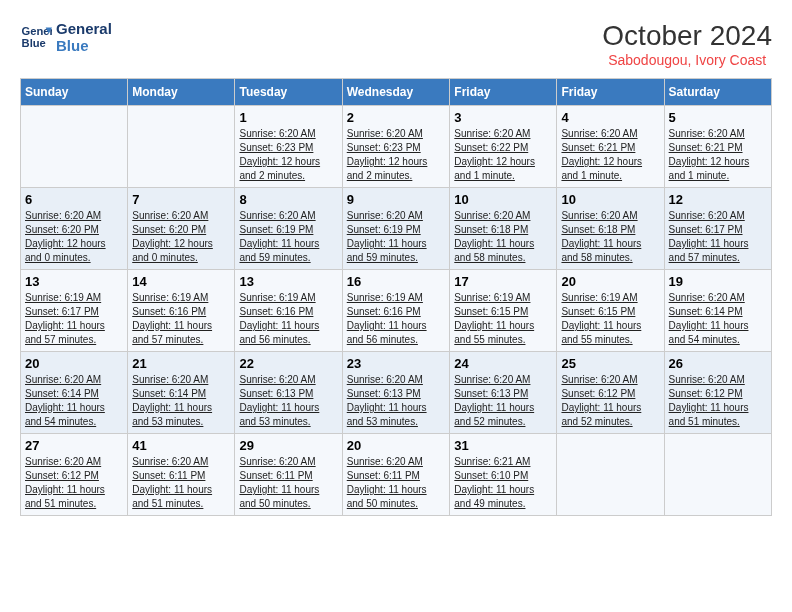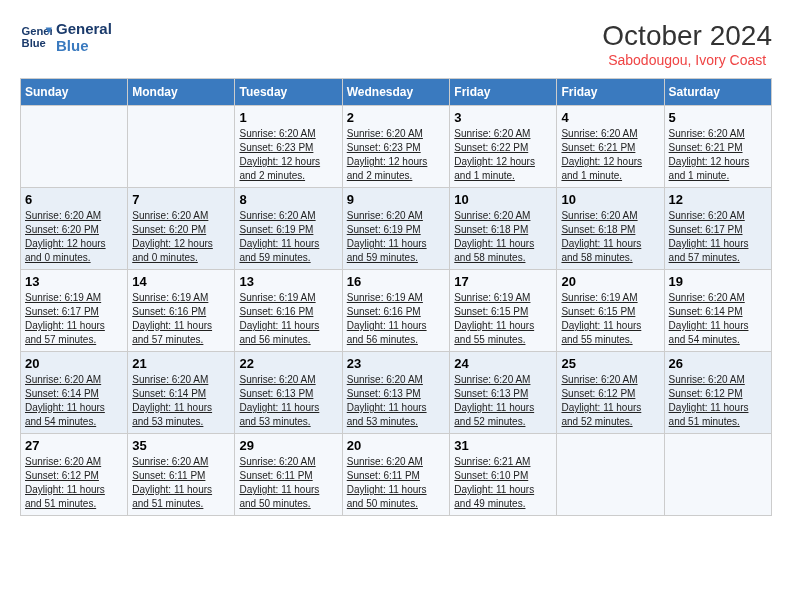--- a/index.html
+++ b/index.html
@@ -315,21 +315,21 @@
       </tr>
       <tr>
         <td>
           <div class="day-num">27</div>
           <div class="day-info" style="white-space: pre-line;">Sunrise: 6:20 AM
 Sunset: 6:12 PM
 Daylight: 11 hours
 and 51 minutes.</div>
         </td>
         <td>
-          <div class="day-num">35</div>
+          <div class="day-num">41</div>
           <div class="day-info" style="white-space: pre-line;">Sunrise: 6:20 AM
 Sunset: 6:11 PM
 Daylight: 11 hours
 and 51 minutes.</div>
         </td>
         <td>
           <div class="day-num">29</div>
           <div class="day-info" style="white-space: pre-line;">Sunrise: 6:20 AM
 Sunset: 6:11 PM
 Daylight: 11 hours

